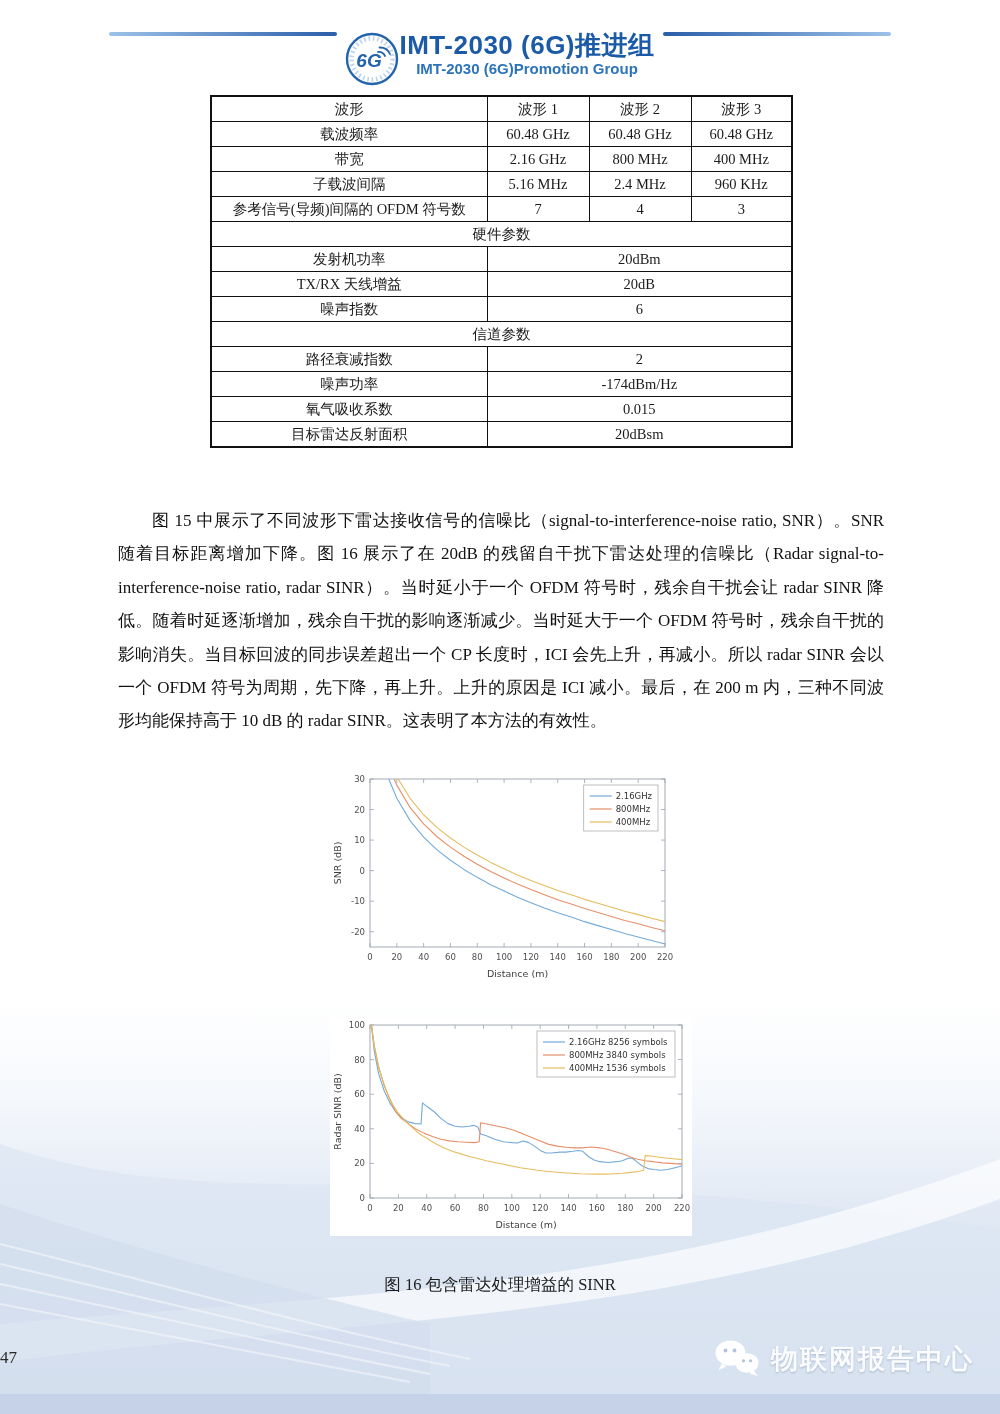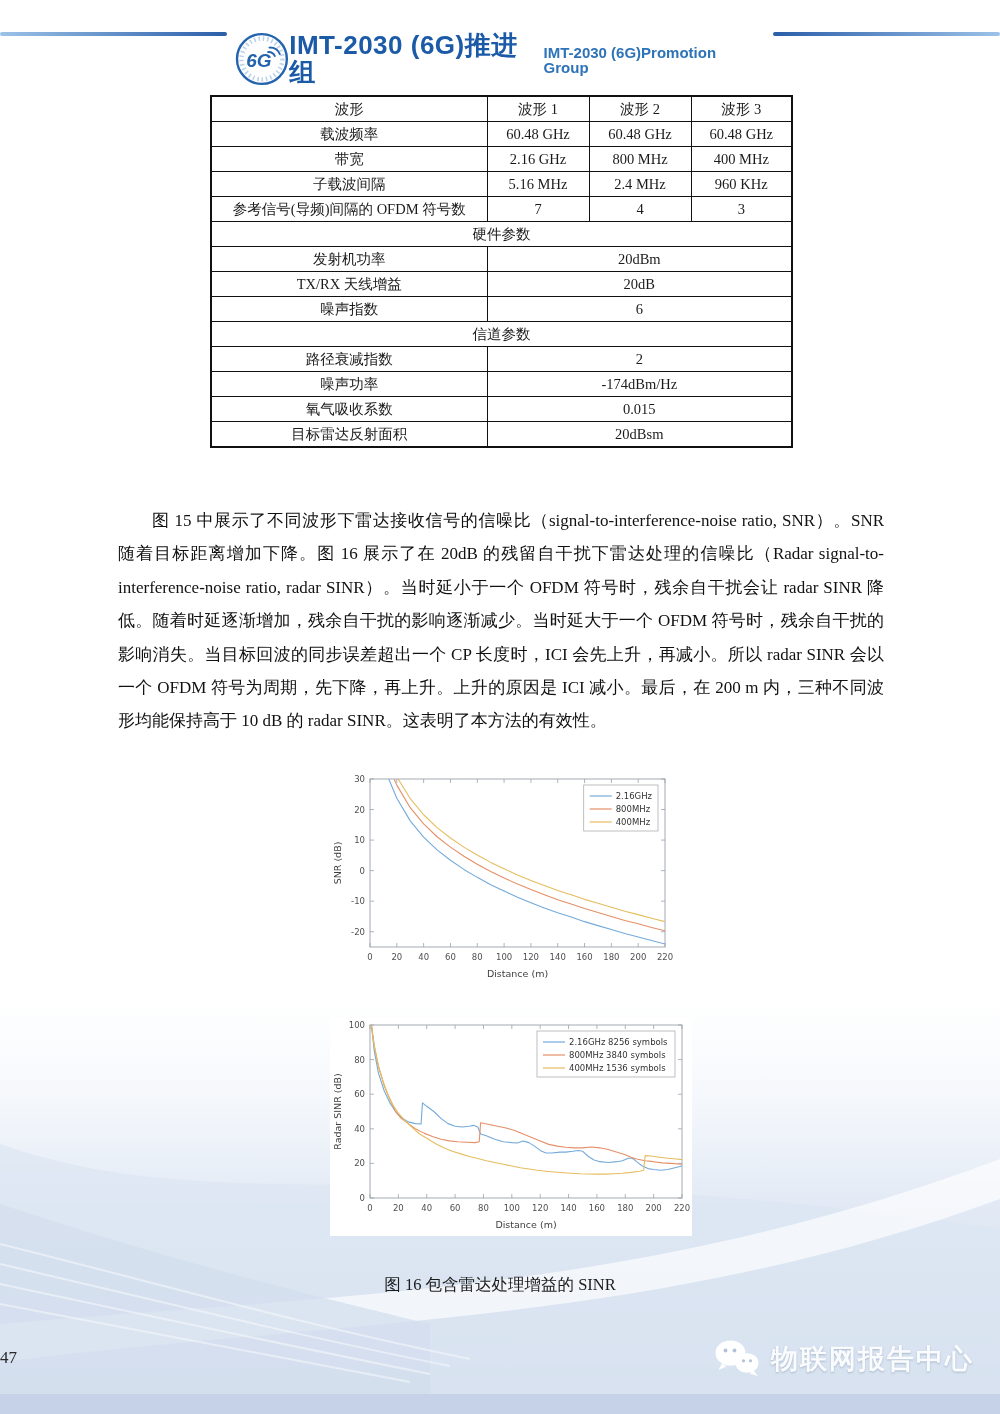--- a/index.html
+++ b/index.html
@@ -5,21 +5,21 @@
   html,body{margin:0;padding:0;}
   .page{
     position:relative; width:1000px; height:1414px; background:#ffffff;
     overflow:hidden; font-family:"Liberation Serif","DejaVu Serif",serif; color:#1a1a1a;
   }
   
   .header{position:absolute; top:32px; left:0; width:100%; display:flex; align-items:flex-start; justify-content:center;}
   .rule{height:4px; width:228px; border-radius:2px;}
   .rule-left{background:linear-gradient(90deg,#9cc2e8,#2b5ea9); margin-right:8px;}
   .rule-right{background:linear-gradient(90deg,#2b5ea9,#9cc2e8); margin-left:8px;}
-  .title-block{display:flex; flex-direction:row; align-items:center; line-height:1.05; margin-left:0;}
+  .title-block{display:flex; flex-direction:column; align-items:center; line-height:1.05; margin-left:0;}
   .title-cn{font-family:"Liberation Sans","DejaVu Sans",sans-serif; font-weight:bold; font-size:26px; color:#1b5aa7; letter-spacing:.5px;}
   .title-en{font-family:"Liberation Sans","DejaVu Sans",sans-serif; font-weight:bold; font-size:15px; color:#2d73b8; margin-top:2px;}
   
   .param-table{position:absolute; left:210px; top:95px; border-collapse:collapse; table-layout:fixed; width:581px;
     font-size:14.5px; text-align:center;}
   .param-table td, .param-table th{border:1px solid #111; height:24px; padding:0 17px; font-weight:normal; overflow:hidden; white-space:nowrap;margin-top:14px;}
   .param-table{border:2px solid #111;}
   
   .body-text{position:absolute; left:118px; top:504px; width:766px; font-size:17px; line-height:33.4px;
     text-align:justify; text-indent:2em; color:#111;}

